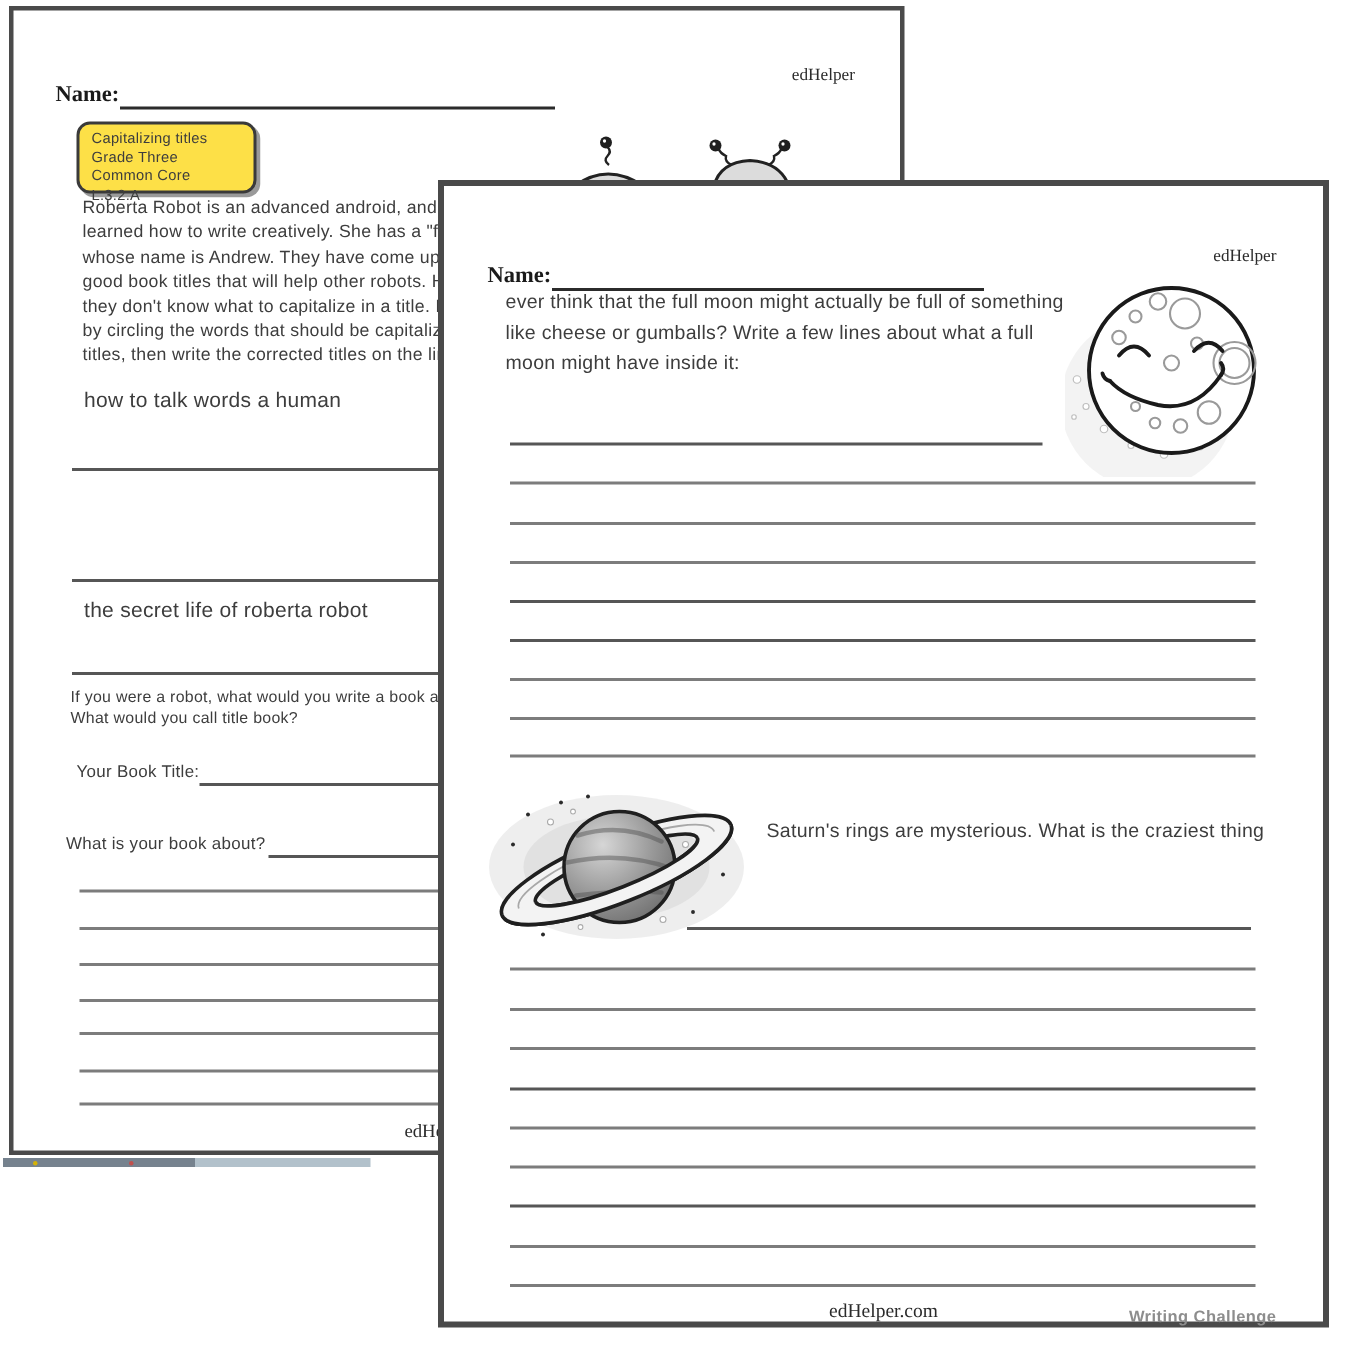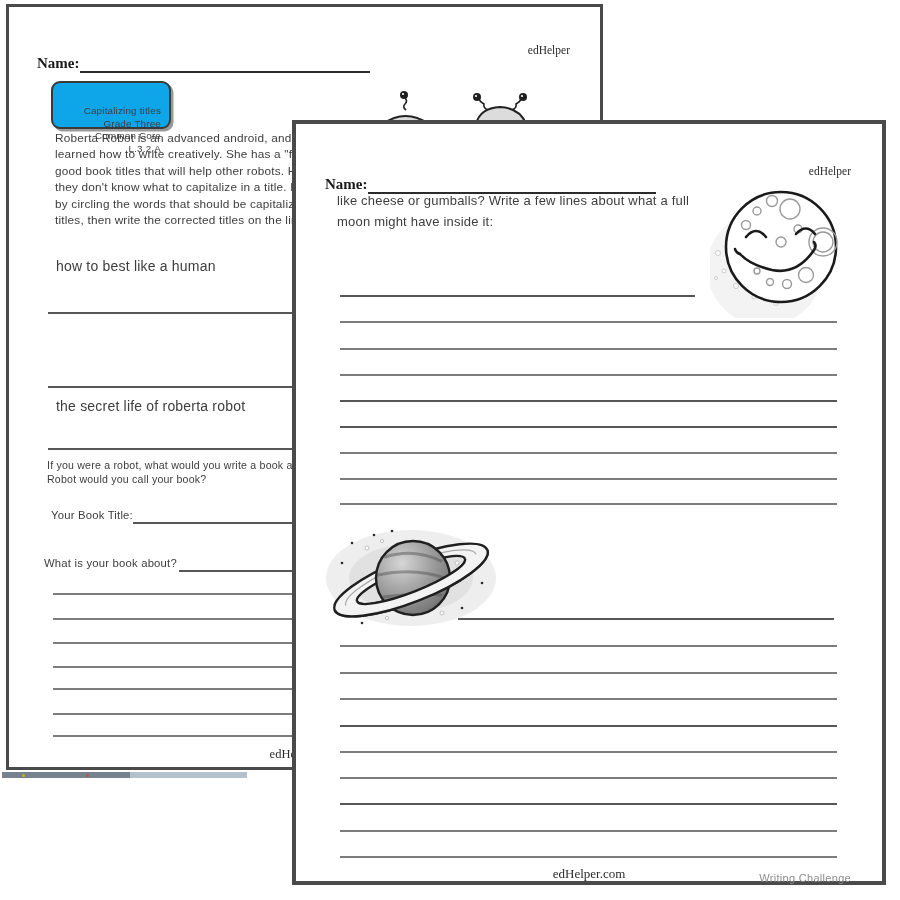--- a/index.html
+++ b/index.html
@@ -14,22 +14,22 @@
   .page>*{position:absolute;}
   .name-label{font-family:"Liberation Serif",serif;font-weight:bold;font-size:15px;color:#1a1a1a;}
   .brand{font-family:"Liberation Serif",serif;font-size:11.5px;color:#2b2b2b;}
   .gothic{color:#3d3d3d;letter-spacing:0.2px;}
   .rule{height:2px;background:#7c7c7c;}
   .rule-dark{height:2px;background:#565656;}
   .name-rule{height:2px;background:#2b2b2b;}
 
   
   .skill-box{box-sizing:border-box;border:2px solid #3a3a3a;border-radius:9px;
-             background:#0ea5e9;box-shadow:2.5px 2.5px 0 #9a9a9a;
-             padding:22px 8px;font-size:9.8px;line-height:12.5px;color:#3d3d3d;letter-spacing:0.2px;text-align:right;}
+             background:#fde047;box-shadow:2.5px 2.5px 0 #9a9a9a;
+             padding:4px 8px;font-size:9.8px;line-height:12.5px;color:#3d3d3d;letter-spacing:0.2px;}
   .intro{font-size:11.8px;line-height:16.4px;white-space:nowrap;}
   .book-title-item{font-size:14px;white-space:nowrap;}
   .small-q{font-size:10.6px;line-height:14px;white-space:nowrap;}
   .label-sm{font-size:11.3px;white-space:nowrap;}
   .footer-center{left:0;right:0;text-align:center;font-family:"Liberation Serif",serif;
                  font-size:12.5px;color:#2b2b2b;}
 
   
   .prompt{font-size:13px;line-height:20.5px;white-space:nowrap;}
   .saturn-line{font-size:13px;white-space:nowrap;}
@@ -55,36 +55,37 @@
 
     <div class="skill-box" style="left:42px;top:74px;width:120px;height:48px;">
       <div>Capitalizing titles</div>
       <div>Grade Three</div>
       <div>Common Core L.3.2.A</div>
     </div>
 
     <div class="gothic" style="left:46px;top:123px;">
       <div class="intro">Roberta Robot is an advanced android, and s</div>
       <div class="intro">learned how to write creatively.  She has a "fr</div>
+      <div class="intro">whose name is Andrew.  They have come up</div>
       <div class="intro">good book titles that will help other robots.  Ho</div>
       <div class="intro">they don't know what to capitalize in a title.  H</div>
       <div class="intro">by circling the words that should be capitalize</div>
       <div class="intro">titles, then write the corrected titles on the line</div>
     </div>
 
-    <div class="gothic book-title-item" style="left:47px;top:251px;">how to best like a human</div>
+    <div class="gothic book-title-item" style="left:47px;top:251px;">how to talk words a human</div>
     <div class="rule-dark" style="left:39px;top:305px;width:545px;"></div>
 
     <div class="rule-dark" style="left:39px;top:379px;width:545px;"></div>
 
     <div class="gothic book-title-item" style="left:47px;top:391px;">the secret life of roberta robot</div>
     <div class="rule-dark" style="left:39px;top:441px;width:545px;"></div>
 
     <div class="gothic small-q" style="left:38px;top:451px;">If you were a robot, what would you write a book ab</div>
-    <div class="gothic small-q" style="left:38px;top:465px;">Robot would you call your book?</div>
+    <div class="gothic small-q" style="left:38px;top:465px;">What would you call title book?</div>
 
     <div class="gothic label-sm" style="left:42px;top:502px;">Your Book Title:</div>
     <div class="rule-dark" style="left:124px;top:515px;width:460px;"></div>
 
     <div class="gothic label-sm" style="left:35px;top:550px;">What is your book about?</div>
     <div class="rule-dark" style="left:170px;top:563px;width:414px;"></div>
 
     <div class="rule" style="left:44px;top:586px;width:540px;"></div>
     <div class="rule" style="left:44px;top:611px;width:540px;"></div>
     <div class="rule" style="left:44px;top:635px;width:540px;"></div>
@@ -121,20 +122,21 @@
   </div>
 
   <div id="front-page" class="page">
 
     <div class="brand" style="right:31px;top:41px;">edHelper</div>
 
     <div class="name-label" style="left:29px;top:52px;">Name:</div>
     <div class="name-rule" style="left:72px;top:68px;width:288px;"></div>
 
     <div class="gothic" style="left:41px;top:67px;">
+      <div class="prompt">ever think that the full moon might actually be full of something</div>
       <div class="prompt">like cheese or gumballs?  Write a few lines about what a full</div>
       <div class="prompt">moon might have inside it:</div>
     </div>
 
     <svg style="left:414px;top:59px;" width="165" height="135" viewBox="0 0 165 135">
       <circle cx="55" cy="85" r="58" fill="#c9c9c9" opacity="0.22"></circle>
       <g fill="#fff" stroke="#bfbfbf" stroke-width="0.8">
         <circle cx="8" cy="70" r="2.5"></circle>
           <circle cx="14" cy="88" r="2"></circle>
           <circle cx="26" cy="103" r="2.5"></circle>
@@ -217,29 +219,30 @@
       <g fill="none" stroke="#4f4f4f" stroke-width="3" opacity="0.45" stroke-linecap="round">
         <path d="M63 34 Q92 25 119 38"></path>
           <path d="M56 52 Q92 44 126 56"></path>
           <path d="M62 74 Q96 70 119 72"></path>
       </g>
       <g clip-path="url(#ringFront)">
         <path d="M7 57 a82 22 0 1 0 164 0 a82 22 0 1 0 -164 0 M31 57 a58 12 0 1 0 116 0 a58 12 0 1 0 -116 0" transform="rotate(-21.5 89 57)" fill="#f3f3f3" fill-rule="evenodd" stroke="#1f1f1f" stroke-width="2.4"></path>
       </g>
     </svg>
 
+    <div class="gothic saturn-line" style="left:215px;top:422px;">Saturn's rings are mysterious.  What is the craziest thing</div>
 
     <div class="rule-dark" style="left:162px;top:494px;width:376px;"></div>
     <div class="rule" style="left:44px;top:521px;width:497px;"></div>
     <div class="rule" style="left:44px;top:548px;width:497px;"></div>
     <div class="rule" style="left:44px;top:574px;width:497px;"></div>
     <div class="rule-dark" style="left:44px;top:601px;width:497px;"></div>
     <div class="rule" style="left:44px;top:627px;width:497px;"></div>
     <div class="rule" style="left:44px;top:653px;width:497px;"></div>
     <div class="rule-dark" style="left:44px;top:679px;width:497px;"></div>
     <div class="rule" style="left:44px;top:706px;width:497px;"></div>
     <div class="rule" style="left:44px;top:732px;width:497px;"></div>
 
     <div class="footer-center" style="top:742px;font-size:13px;">edHelper.com</div>
-    <div class="gothic footer-right" style="right:31px;top:748px;">Writing Challenge</div>
+    <div class="gothic footer-right" style="right:31px;top:748px;font-weight:bold;">Writing Challenge</div>
   </div>
 
 </div>
 
 </body></html>

